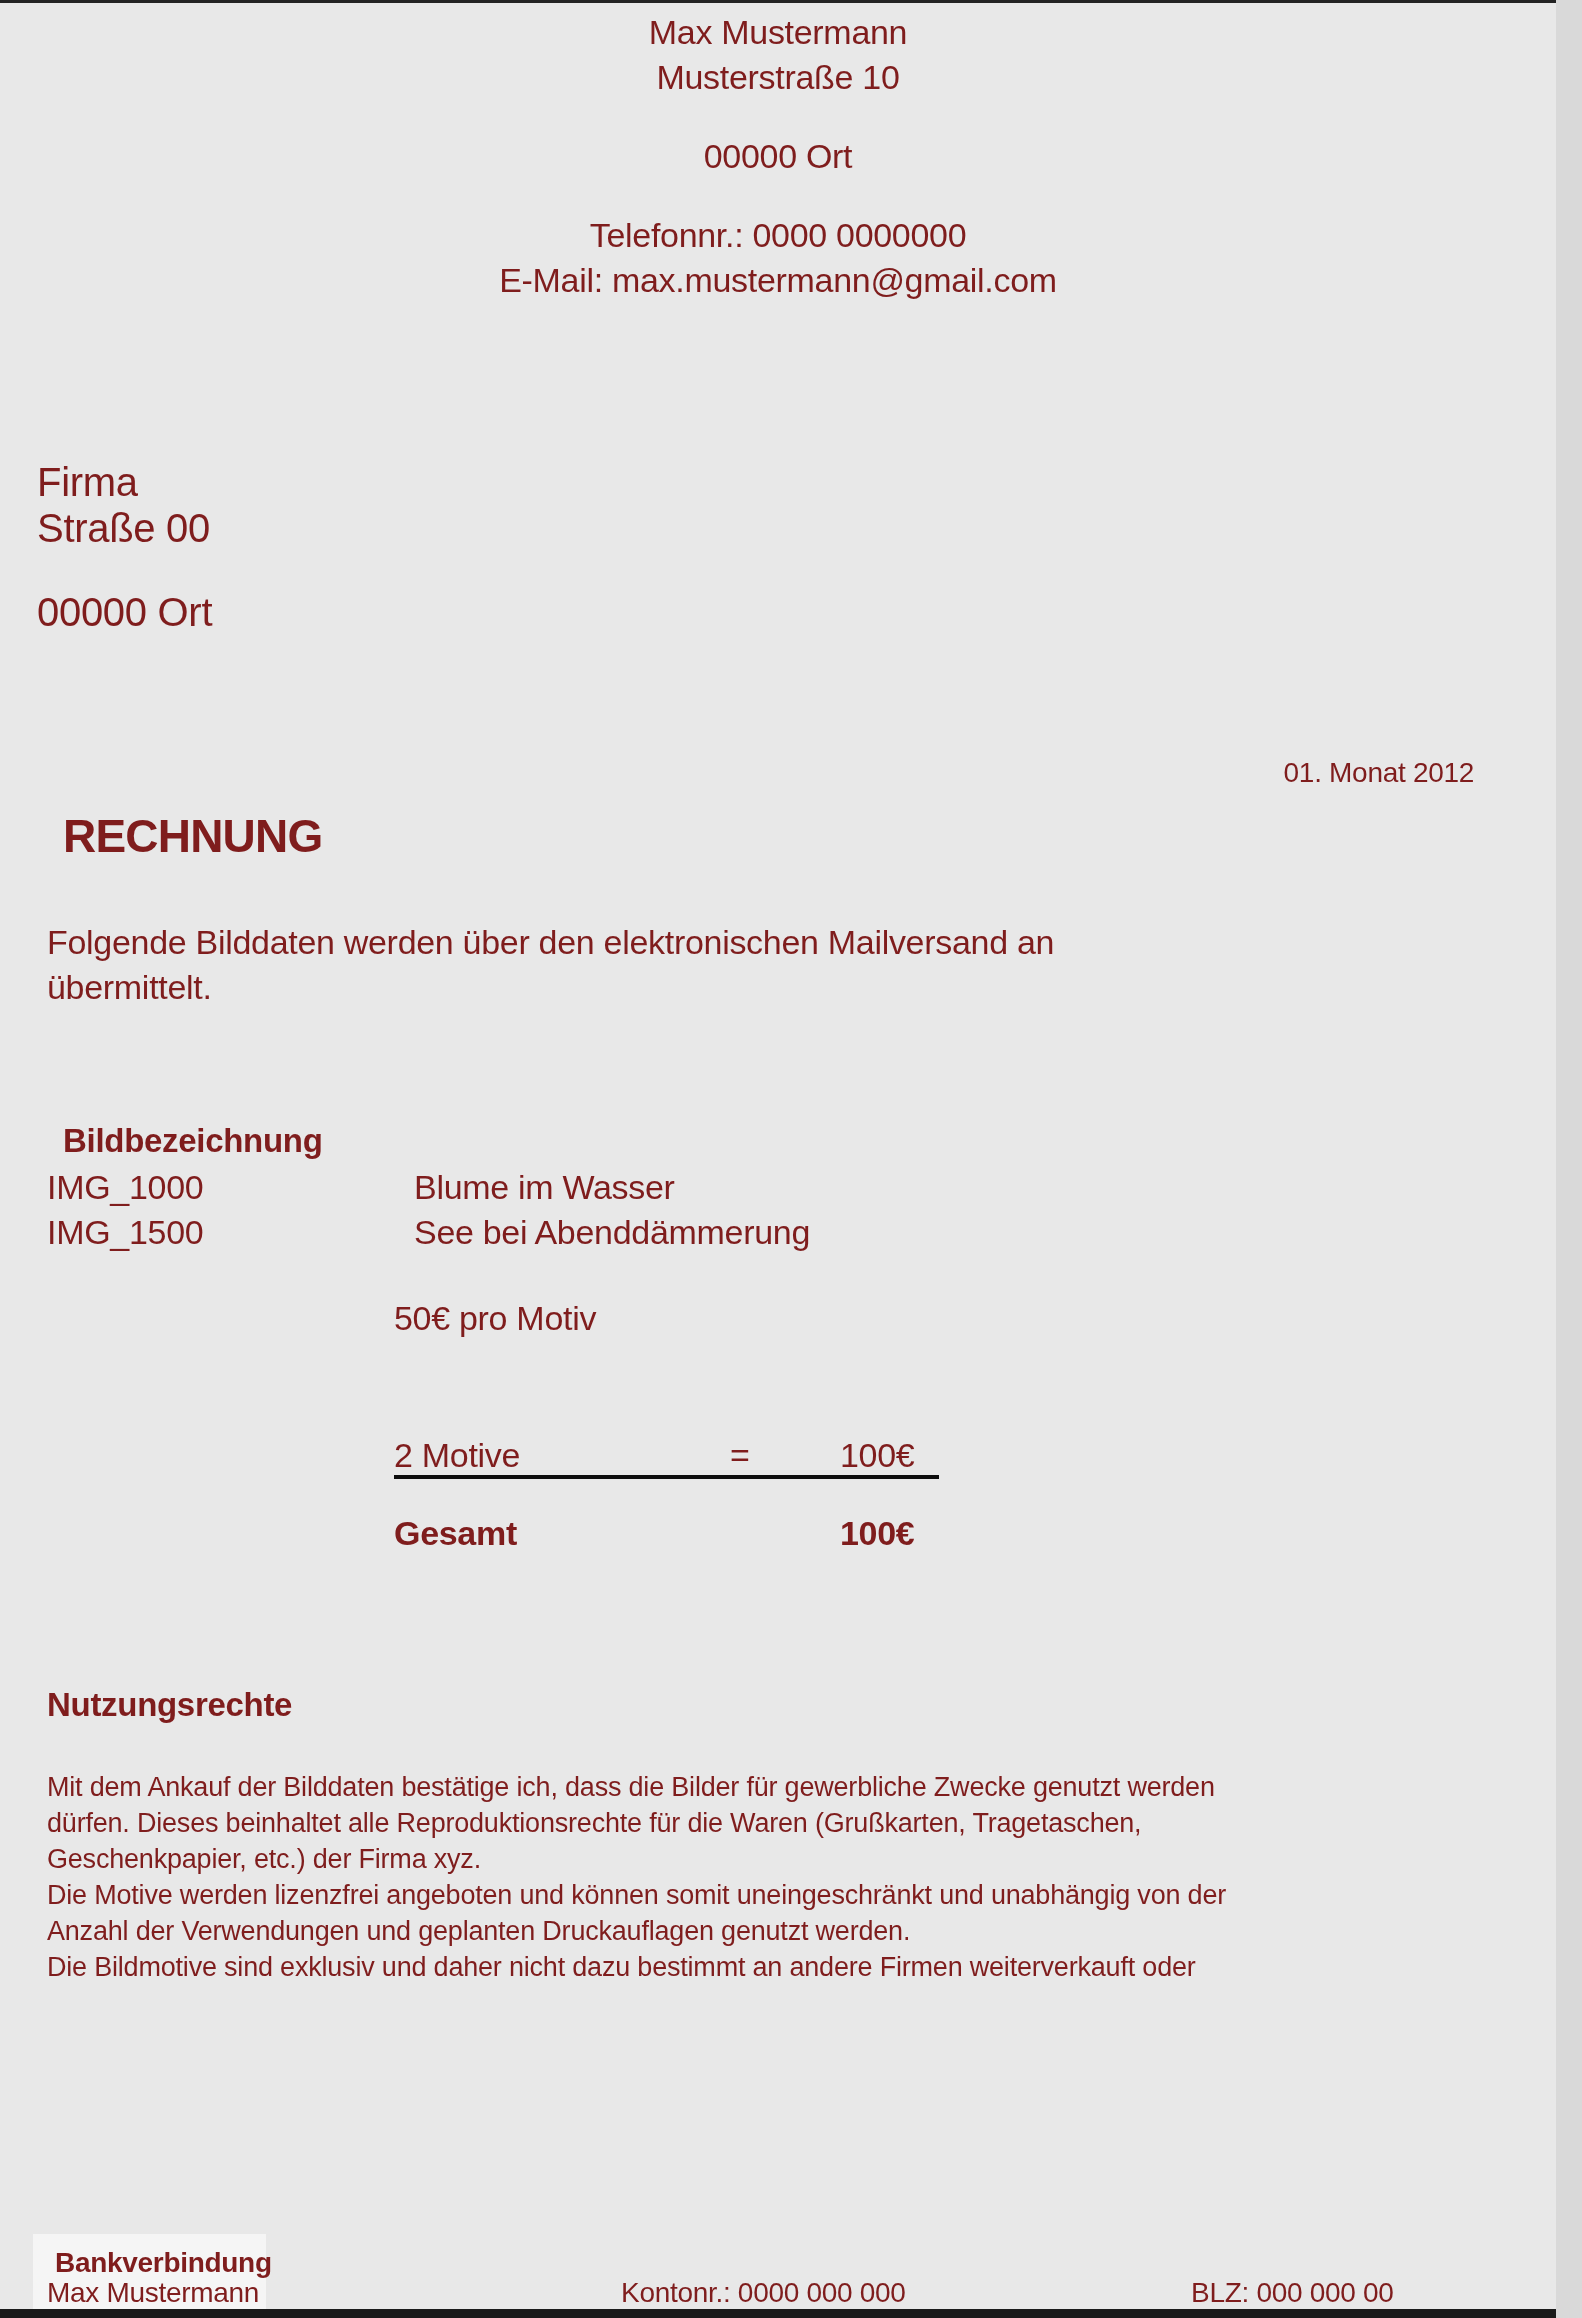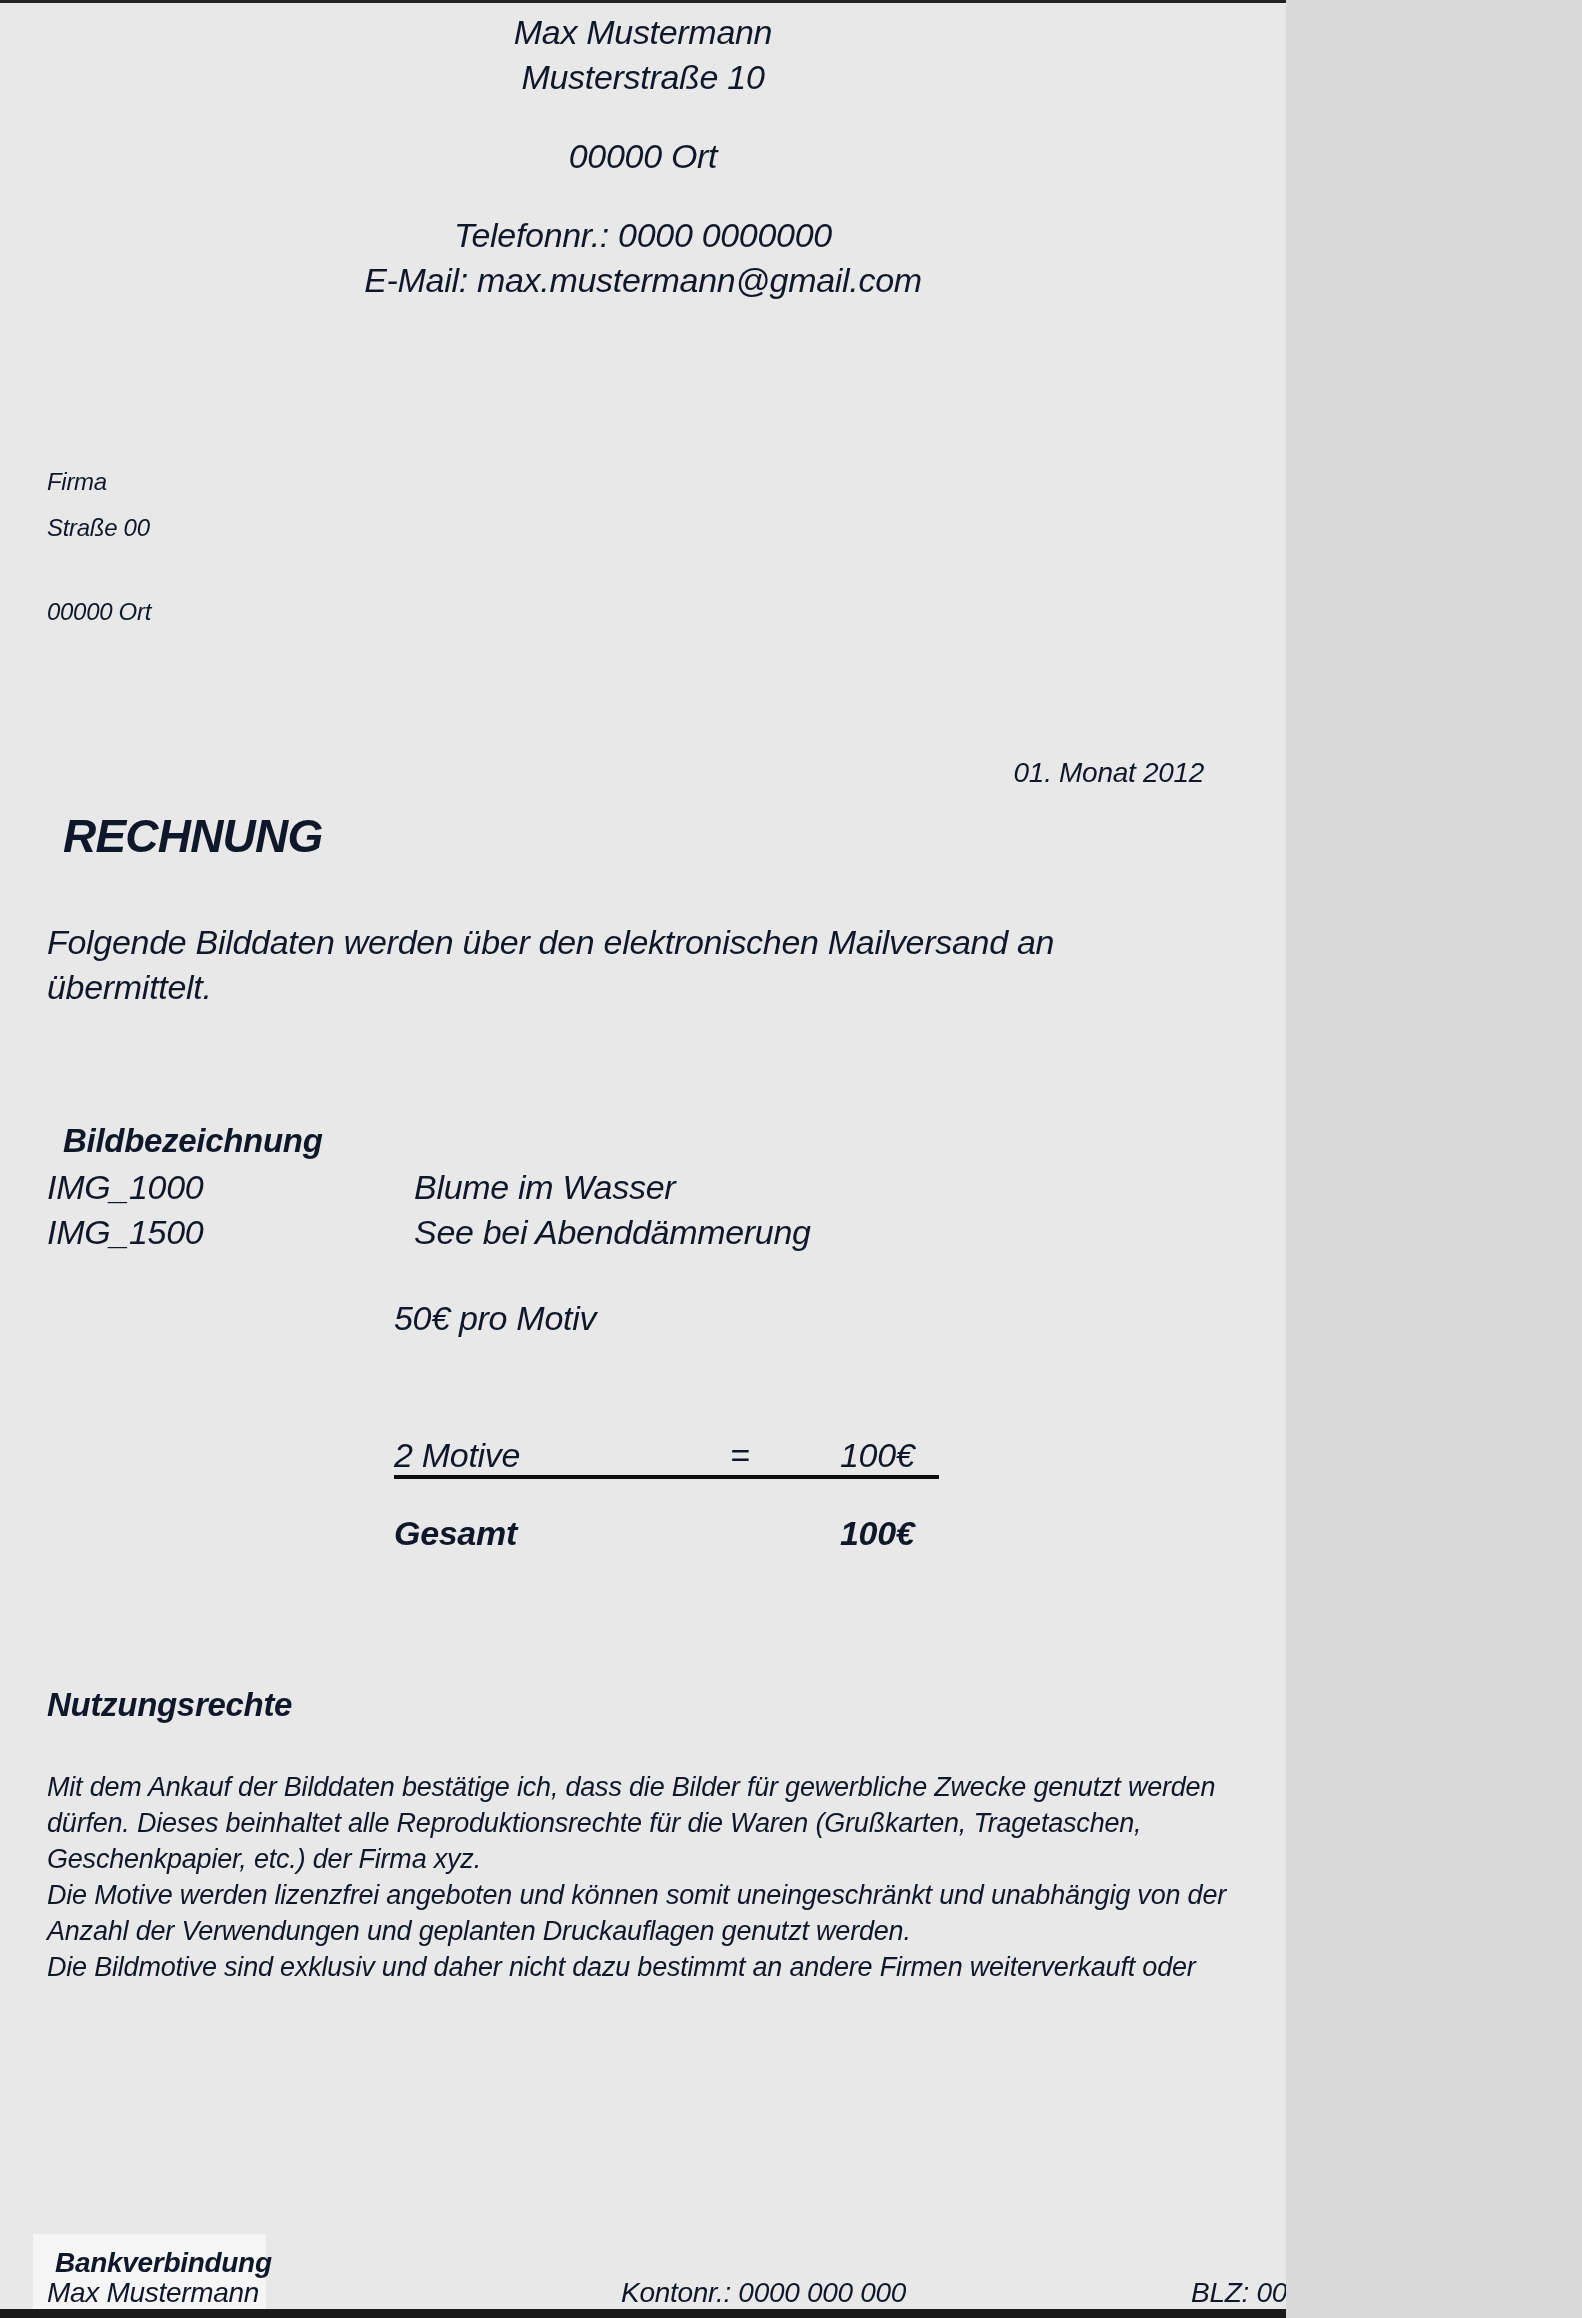--- a/index.html
+++ b/index.html
@@ -1,43 +1,42 @@
 <!DOCTYPE html>
 <html style="font-size:13px"><head>
 <meta charset="utf-8">
 <style>
   html, body { margin: 0; padding: 0; background: #d9d9d9; }
   .page {
     position: relative;
-    width: 1286px;
+    width: 1556px;
     height: 2319px;
     background: #e8e8e8;
     font-family: "Liberation Sans", "DejaVu Sans", sans-serif;
-    color: #0f172a;
+    color: #7f1d1d;
     letter-spacing: -0.3px;
     overflow: hidden;
-    font-style: italic;
   }
   .top-border {
     position: absolute; top: 0; left: 0; width: 100%; height: 3.3px;
     background: #232323;
   }
   .bottom-strip {
     position: absolute; top: 2309px; left: 0; width: 100%; height: 9.8px;
     background: #1a1a1a;
   }
   .sender {
     position: absolute; top: 9.8px; left: 0; width: 100%;
     text-align: center; font-size: 34px; line-height: 45px;
   }
   .sp1 { height: 34px; }
   .sp2 { height: 38px; }
   .recipient {
-    position: absolute; top: 459px; left: 47px;
-    font-size: 24px; line-height: 46px;
+    position: absolute; top: 459px; left: 37px;
+    font-size: 40px; line-height: 46px;
   }
   .date {
     position: absolute; top: 757px; right: 82px;
     font-size: 28px;
   }
   .title {
     position: absolute; top: 793px; left: 47px; margin: 16px;
     font-size: 46px; font-weight: bold; letter-spacing: -0.8px;
   }
   .intro {

